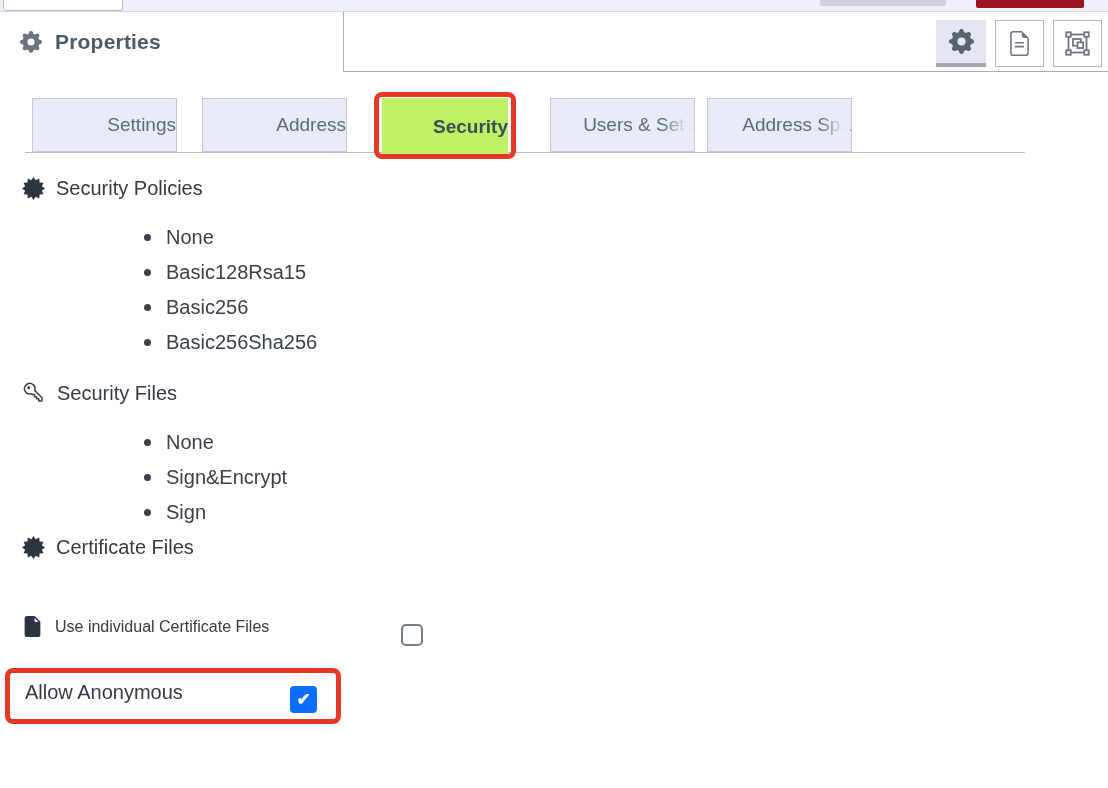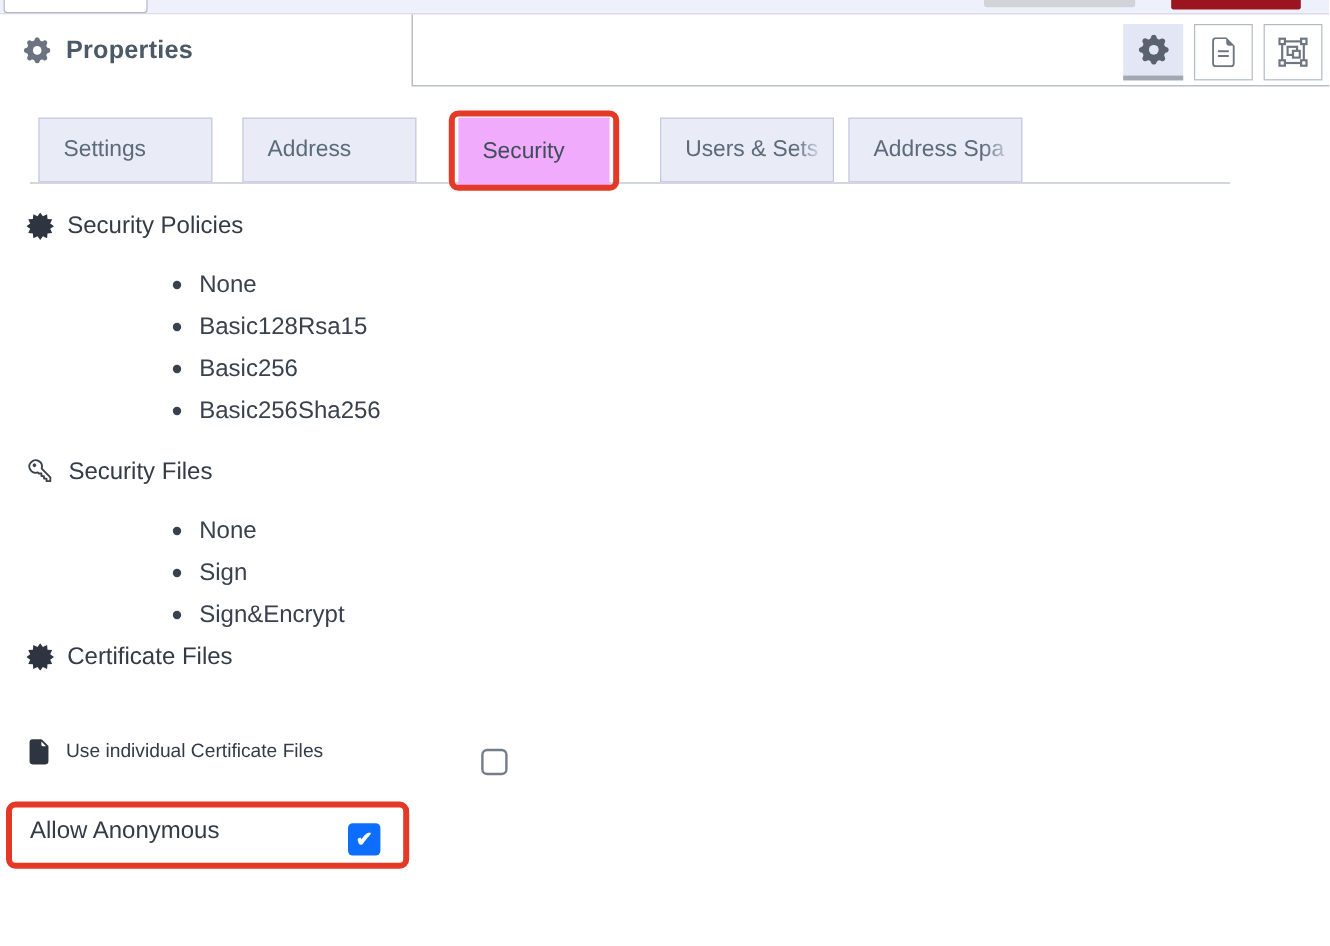--- a/index.html
+++ b/index.html
@@ -26,25 +26,25 @@
   .toolbar-btn{position:absolute;top:20px;width:50px;height:47px;background:#fff;
                border:1px solid #b5b9c4;box-sizing:border-box;display:flex;
                align-items:center;justify-content:center;cursor:pointer;}
   .toolbar-btn.active{background:#e3e6f4;border:none;border-bottom:4px solid #a2a7b1;}
   .tb1{left:936px}.tb2{left:995px;width:49px}.tb3{left:1053px;width:49px}
 
   
   .tabs-line{position:absolute;left:25px;top:152px;width:1000px;height:1px;background:#b7bbca;}
   .tab{position:absolute;top:98px;height:54px;box-sizing:border-box;background:#e9ebf7;
        border:1px solid #c5c9dd;color:#5c6b7a;font-size:19px;display:flex;align-items:center;
-       justify-content:flex-start;overflow:hidden;cursor:pointer;z-index:1;padding-left:20px;}
+       justify-content:flex-end;overflow:hidden;cursor:pointer;z-index:1;padding-left:20px;}
   .t-settings{left:32px;width:145px}
   .t-limits{left:202px;width:145px}
-  .t-security{left:382px;width:126px;background:#f0abfc;border:none;color:#3d4d59;
-              font-weight:normal;height:57px;z-index:2;}
+  .t-security{left:382px;width:126px;background:#bef264;border:none;color:#3d4d59;
+              font-weight:bold;height:57px;z-index:2;}
   .t-users{left:550px;width:145px}
   .t-address{left:707px;width:145px}
   .t-discovery{left:853px;width:145px}
   .tab.fade::after{content:"";position:absolute;right:1px;top:1px;bottom:1px;width:30px;
        background:linear-gradient(to right, rgba(233,235,247,0), #e9ebf7 80%);}
 
   
   .ann{position:absolute;border:5px solid #e53928;border-radius:8px;z-index:5;pointer-events:none;}
   .ann-security{left:374px;top:92px;width:132px;height:57px;}
   .ann-anon{left:5px;top:668px;width:326px;height:46px;}
@@ -157,22 +157,22 @@
     <svg width="24" height="24" viewBox="0 0 16 16">
       <g transform="rotate(45 8 8)" fill="#39414d">
         <path d="M0 8a4 4 0 0 1 7.465-2H14a.5.5 0 0 1 .354.146l1.5 1.5a.5.5 0 0 1 0 .708l-1.5 1.5a.5.5 0 0 1-.708 0L13 9.207l-.646.647a.5.5 0 0 1-.708 0L11 9.207l-.646.647a.5.5 0 0 1-.708 0L9 9.207l-.646.647A.5.5 0 0 1 8 10h-.535A4 4 0 0 1 0 8zm4-3a3 3 0 1 0 2.712 4.285A.5.5 0 0 1 7.163 9h.63l.853-.854a.5.5 0 0 1 .708 0l.646.647.646-.647a.5.5 0 0 1 .708 0l.646.647.646-.647a.5.5 0 0 1 .708 0l.646.647.793-.793-1-1h-6.63a.5.5 0 0 1-.451-.285A3 3 0 0 0 4 5z"></path>
         <path d="M4 8a1 1 0 1 1-2 0 1 1 0 0 1 2 0z"></path>
       </g>
     </svg>
     <span>Security Files</span>
   </div>
   <ul class="blist bl2">
     <li>None</li>
+    <li>Sign&amp;Encrypt</li>
     <li>Sign</li>
-    <li>Sign&amp;Encrypt</li>
   </ul>
 
   <div class="sec-head sh3">
     <svg width="23" height="23" viewBox="0 0 16 16">
       <path fill="#2e3540" d="M16,8 13.8,9.55 14.93,12 12.24,12.24 12,14.93 9.55,13.8 8,16 6.45,13.8 4,14.93 3.76,12.24 1.07,12 2.2,9.55 0,8 2.2,6.45 1.07,4 3.76,3.76 4,1.07 6.45,2.2 8,0 9.55,2.2 12,1.07 12.24,3.76 14.93,4 13.8,6.45 Z"></path>
     </svg>
     <span>Certificate Files</span>
   </div>
 
   <div class="opt-row or1">

